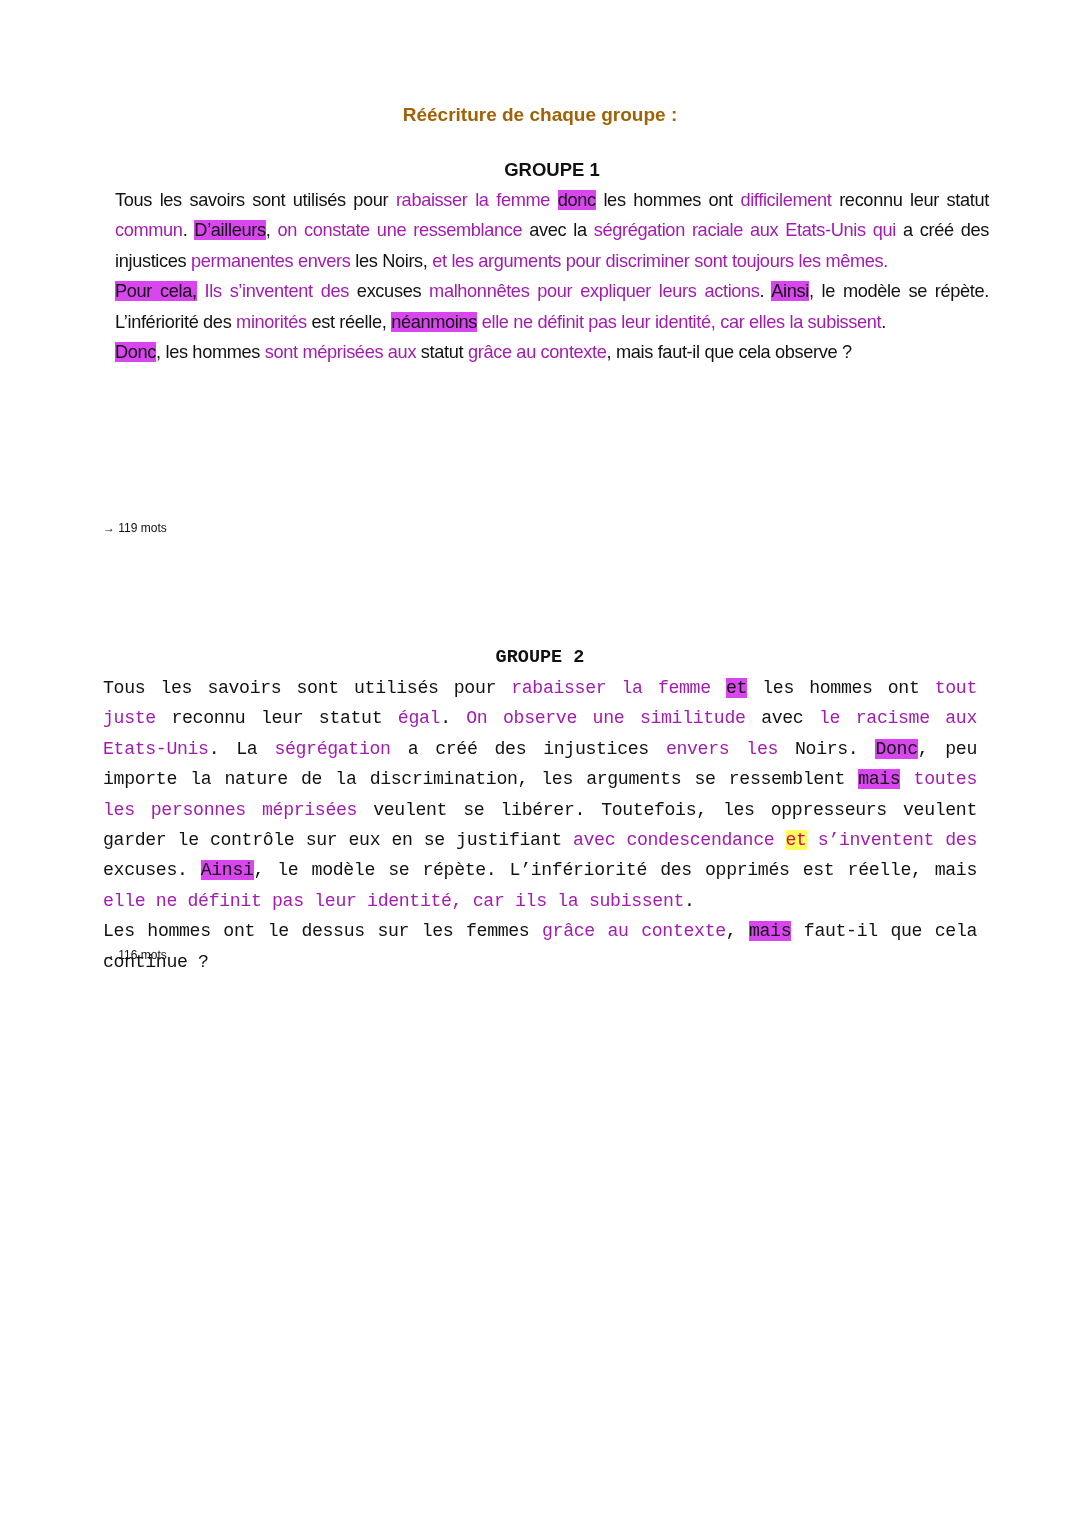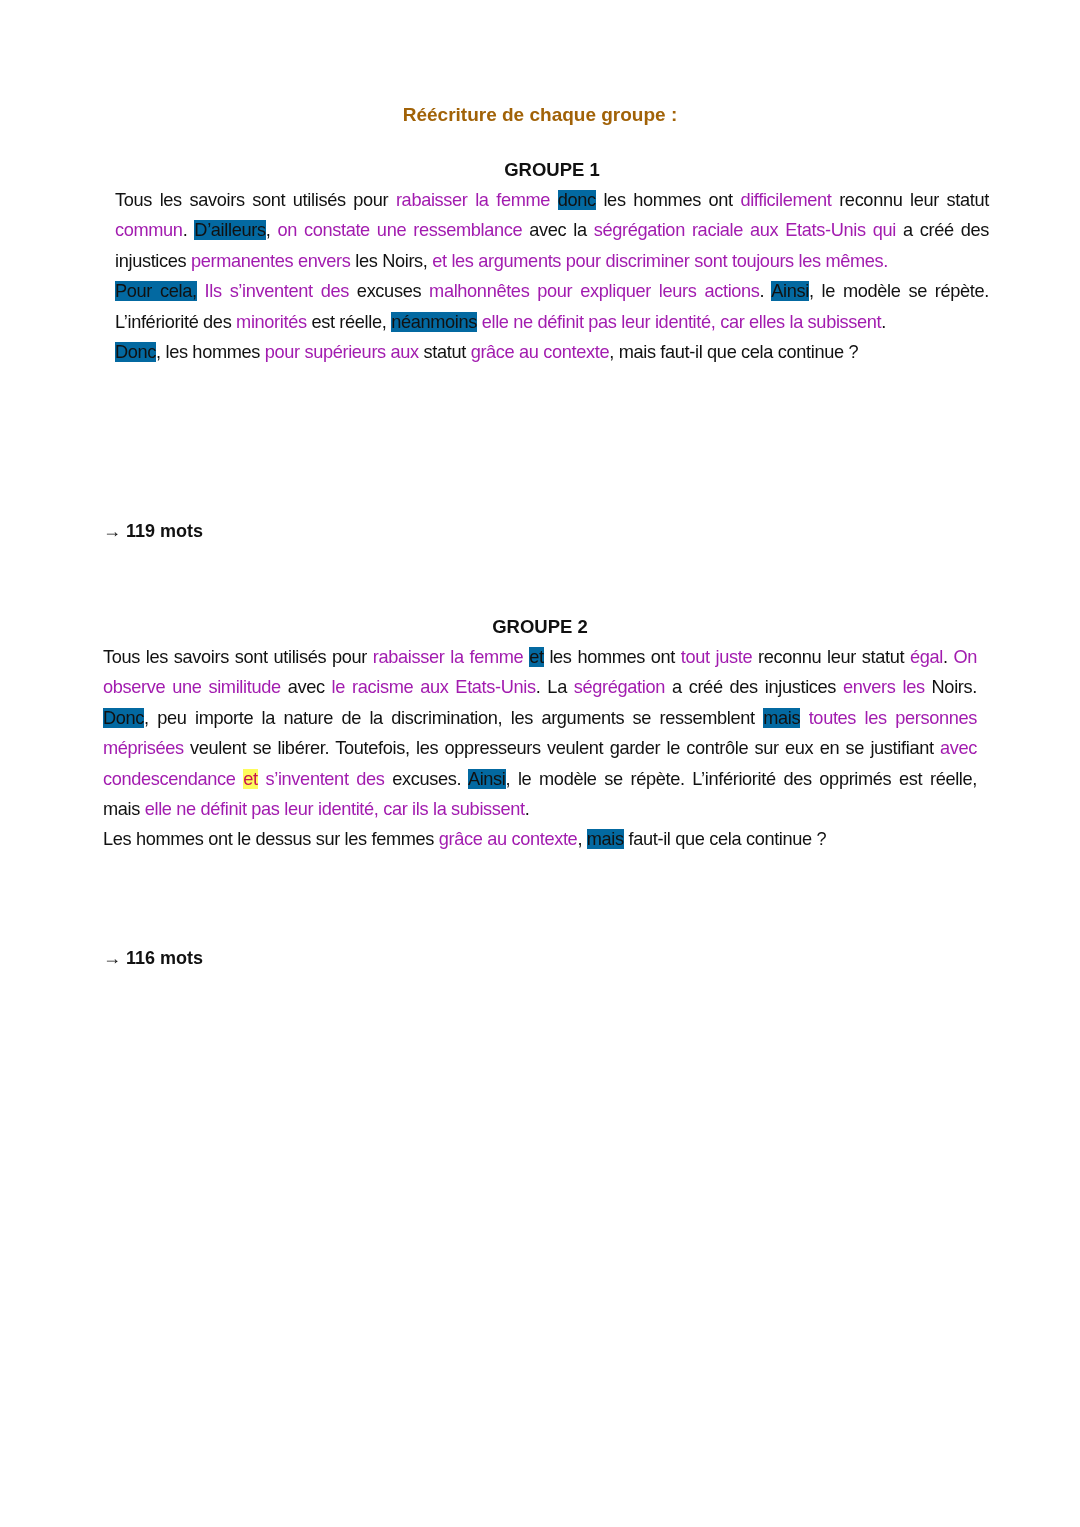--- a/index.html
+++ b/index.html
@@ -5,40 +5,40 @@
   html, body { margin: 0; padding: 0; background: #ffffff; }
   body { width: 1080px; height: 1527px; position: relative; overflow: hidden;
          font-family: "Liberation Sans", sans-serif; color: #111111; }
   .page { position: absolute; left: 103px; top: 0; width: 874px; }
   .title { position: absolute; top: 104px; left: 0; width: 874px; text-align: center;
            font-weight: bold; font-size: 19px; color: #a16207; }
   .group-heading { text-align: center; font-weight: bold; font-size: 18.5px; color: #111; height: 30px; line-height: 30px; }
   .para { font-size: 18.2px; line-height: 30.4px; text-align: justify; letter-spacing: -0.35px; word-spacing: 0px; }
   .para p { margin: 0; }
   .pk { color: #a21caf; }
-  .hl { background: #0369a1; }
+  .hl { background: #d946ef; }
   .hl-pk { background: #fdfc5c; color: #c8134f; }
-  .count { font-weight: bold; font-size: 18px; }
+  .count { font-weight: normal; font-size: 12px; }
   .g1 { position: absolute; top: 155px; left: 0; width: 874px; margin-left: 12px; }
-  .g2 { position: absolute; top: 612px; left: 0; width: 874px; }
+  .g2 { position: absolute; top: 643px; left: 0; width: 874px; font-family: Liberation Mono, monospace; }
   .count1 { position: absolute; top: 521px; left: 0; }
   .count2 { position: absolute; top: 948px; left: 0; }
 </style>
 </head>
 <body>
 
 <div class="page">
   <div class="title">Réécriture de chaque groupe :</div>
 
   <section class="g1">
     <div class="group-heading">GROUPE 1</div>
     <div class="para">
         <p><span>Tous les savoirs sont utilisés pour </span><span class="pk">rabaisser la femme</span><span> </span><span class="hl">donc</span><span> les hommes ont </span><span class="pk">difficilement</span><span> reconnu leur statut </span><span class="pk">commun</span><span>. </span><span class="hl">D’ailleurs</span><span>, </span><span class="pk">on constate une ressemblance</span><span> avec la </span><span class="pk">ségrégation raciale aux Etats-Unis qui</span><span> a créé des injustices </span><span class="pk">permanentes envers</span><span> les Noirs, </span><span class="pk">et les arguments pour discriminer sont toujours les mêmes.</span></p>
         <p><span class="hl">Pour cela,</span><span> </span><span class="pk">Ils s’inventent des</span><span> excuses </span><span class="pk">malhonnêtes pour expliquer leurs actions</span><span>. </span><span class="hl">Ainsi</span><span>, le modèle se répète. L’infériorité des </span><span class="pk">minorités</span><span> est réelle, </span><span class="hl">néanmoins</span><span> </span><span class="pk">elle ne définit pas leur identité, car elles la subissent</span><span>.</span></p>
-        <p><span class="hl">Donc</span><span>, les hommes </span><span class="pk">pour supérieurs aux</span><span> statut </span><span class="pk">grâce au contexte</span><span>, mais faut-il que cela continue ?</span></p>
+        <p><span class="hl">Donc</span><span>, les hommes </span><span class="pk">sont méprisées aux</span><span> statut </span><span class="pk">grâce au contexte</span><span>, mais faut-il que cela observe ?</span></p>
       </div>
   </section>
   <div class="count count1">→ 119 mots</div>
 
   <section class="g2">
     <div class="group-heading">GROUPE 2</div>
     <div class="para">
         <p><span>Tous les savoirs sont utilisés pour </span><span class="pk">rabaisser la femme</span><span> </span><span class="hl">et</span><span> les hommes ont </span><span class="pk">tout juste</span><span> reconnu leur statut </span><span class="pk">égal</span><span>. </span><span class="pk">On observe une similitude</span><span> avec </span><span class="pk">le racisme aux Etats-Unis</span><span>. La </span><span class="pk">ségrégation</span><span> a créé des injustices </span><span class="pk">envers les</span><span> Noirs. </span><span class="hl">Donc</span><span>, peu importe la nature de la discrimination, les arguments se ressemblent </span><span class="hl">mais</span><span> </span><span class="pk">toutes les personnes méprisées</span><span> veulent se libérer. Toutefois, les oppresseurs veulent garder le contrôle sur eux en se justifiant </span><span class="pk">avec condescendance</span><span> </span><span class="hl-pk">et</span><span> </span><span class="pk">s’inventent des</span><span> excuses. </span><span class="hl">Ainsi</span><span>, le modèle se répète. L’infériorité des opprimés est réelle, mais </span><span class="pk">elle ne définit pas leur identité, car ils la subissent</span><span>.</span></p>
         <p><span>Les hommes ont le dessus sur les femmes </span><span class="pk">grâce au contexte</span><span>, </span><span class="hl">mais</span><span> faut-il que cela continue ?</span></p>
       </div>

